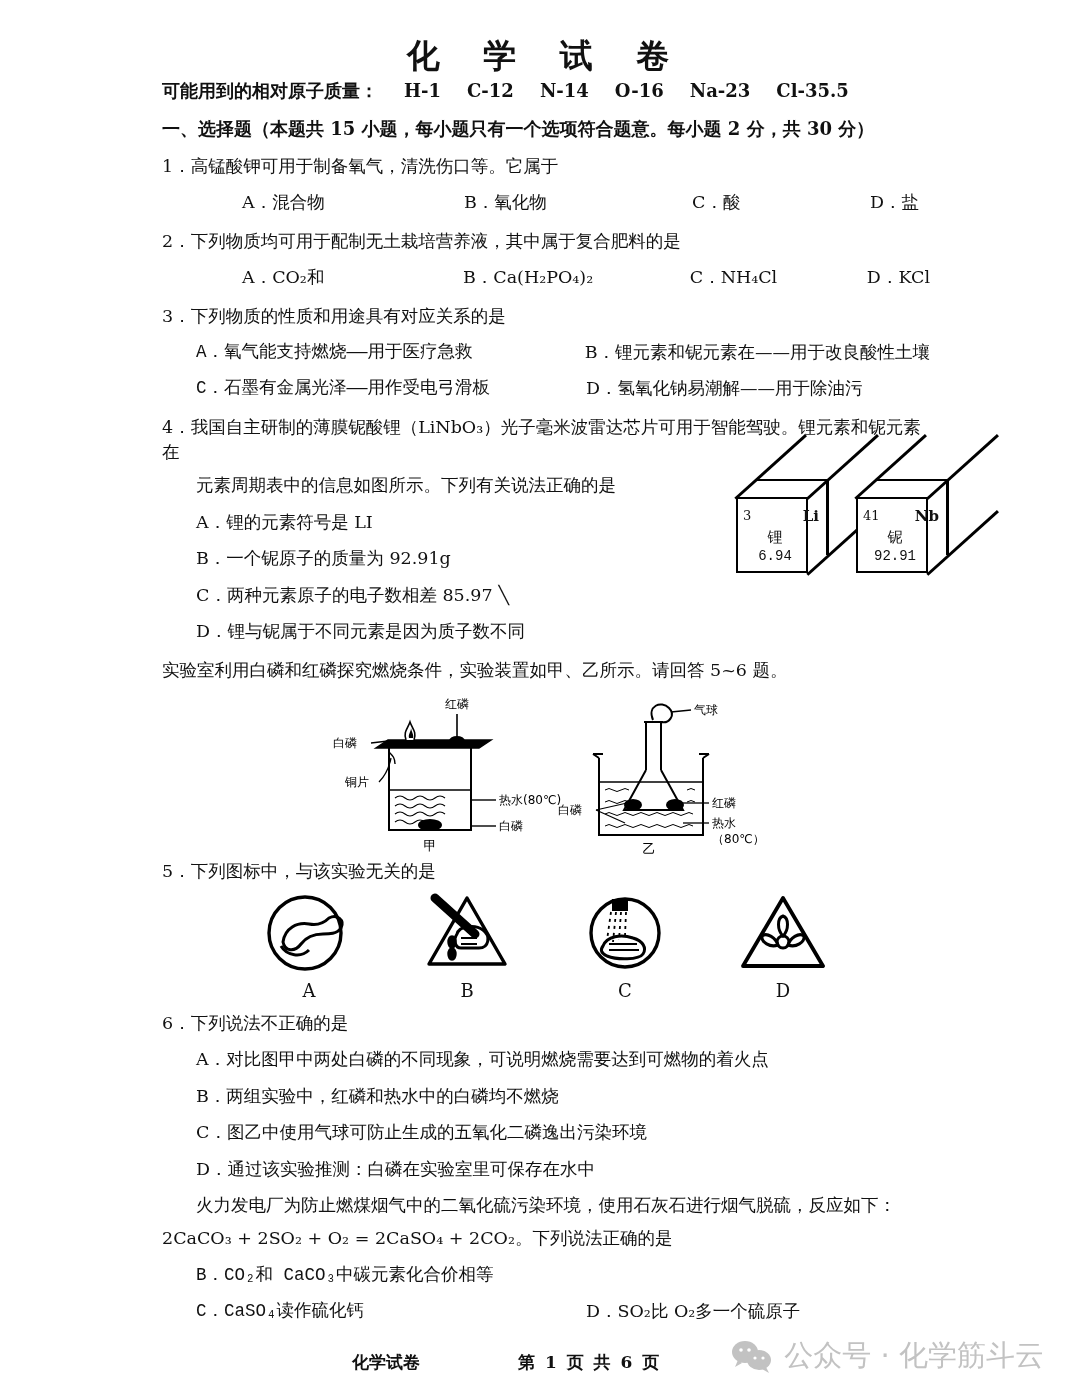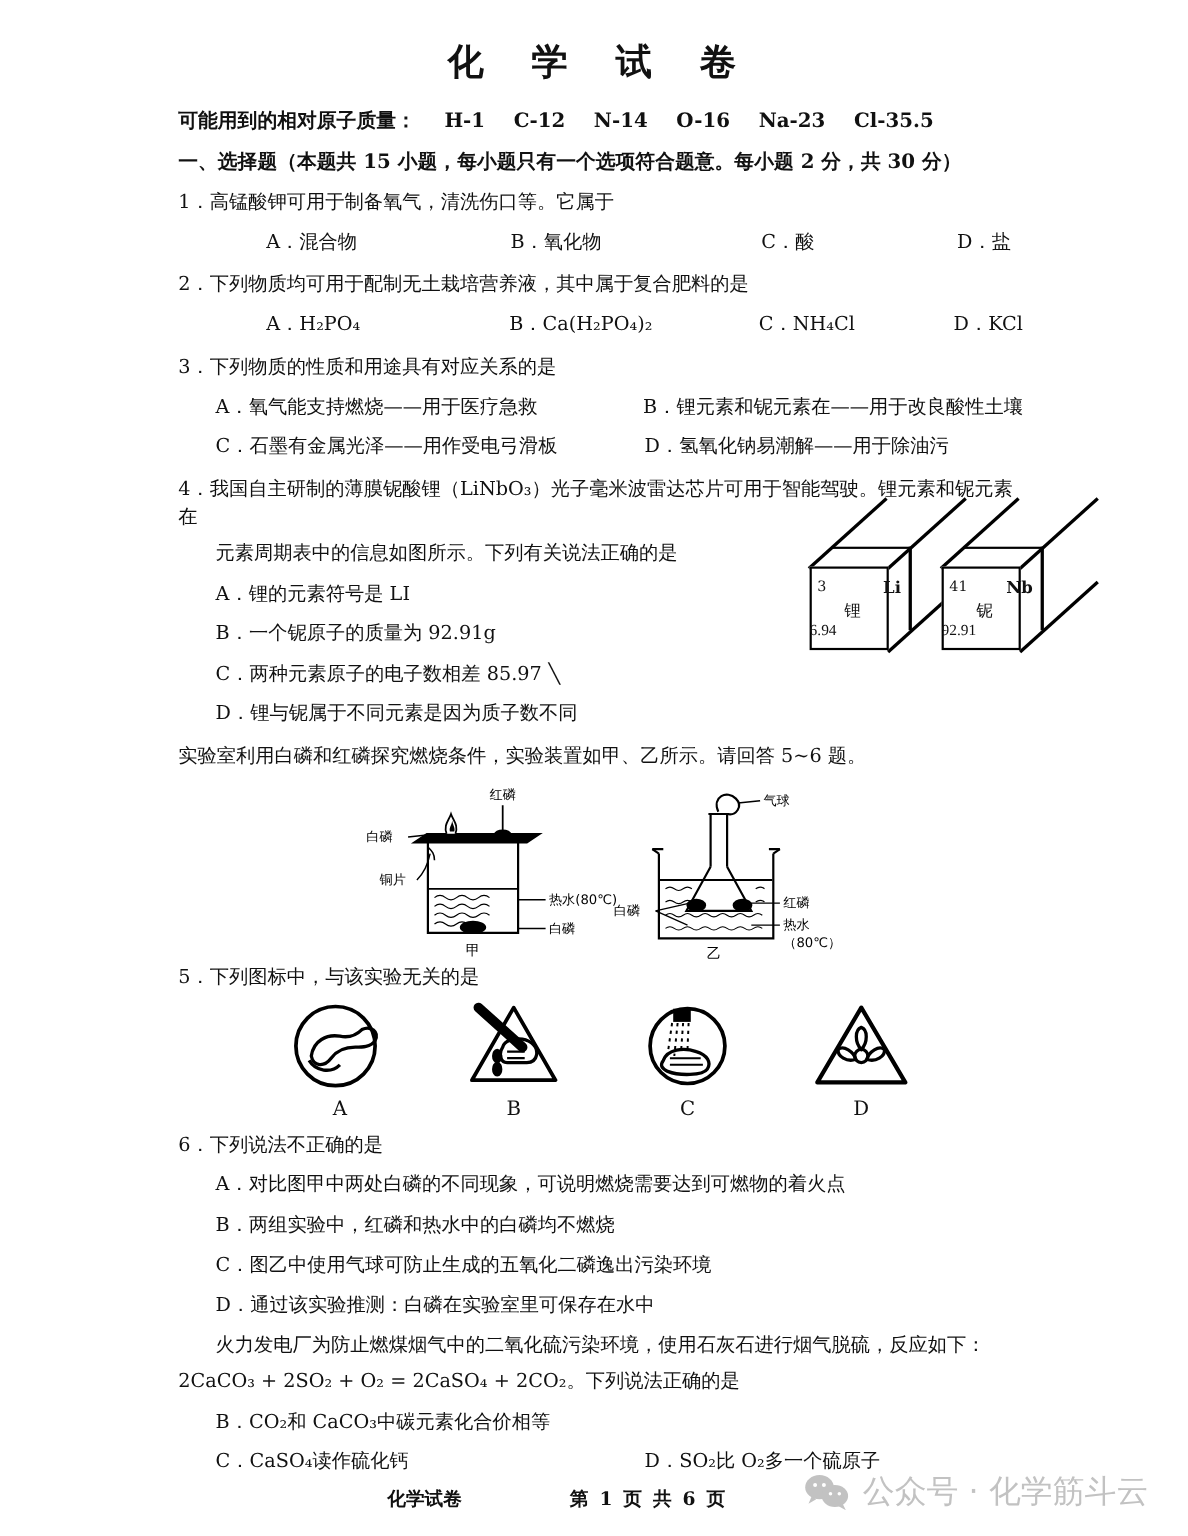--- a/index.html
+++ b/index.html
@@ -33,21 +33,21 @@
   }
   .subtitle {
     text-align: center;
     font-size: 17px;
     margin-top: 16px;
     font-family: "DejaVu Serif", "Liberation Serif", serif;
   }
   .atomic-mass {
     font-size: 18px;
     font-weight: bold;
-    margin-top: 18px;
+    margin-top: 0;
     white-space: nowrap;
   }
   .atomic-mass .label { font-weight: bold; }
   .atomic-mass .mass { margin-left: 26px; font-family: "DejaVu Serif","Liberation Serif",serif; }
   .atomic-mass .mass:first-of-type { margin-left: 10px; }
 
   .section-head {
     font-size: 18px;
     font-weight: bold;
     margin-top: 14px;
@@ -67,21 +67,21 @@
     padding-left: 34px;
     font-size: 17.5px;
   }
   .opt { white-space: nowrap; }
 
   
   .w4 .opt:nth-child(1) { width: 222px; margin-left: 46px; }
   .w4 .opt:nth-child(2) { width: 228px; }
   .w4 .opt:nth-child(3) { width: 178px; }
   
-  .w2 .opt:nth-child(1) { width: 390px; }
+  .w2 .opt:nth-child(1) { width: 390px; font-family: Liberation Mono, monospace; }
 
   .indent { padding-left: 34px; }
 
   
   .q4-wrap { position: relative; }
   .cubes {
     position: absolute;
     right: -18px; top: 62px;
     display: flex; gap: 28px;
   }
@@ -130,22 +130,22 @@
     position: absolute; right: 9px; top: 29px;
     font-size: 15px; font-weight: bold; z-index: 3;
     font-family: "DejaVu Serif","Liberation Serif",serif;
   }
   .cube .name {
     position: absolute; left: 0; right: 14px; top: 50px;
     text-align: center; font-size: 15px; z-index: 3;
   }
   .cube .mass {
     position: absolute; left: 0; right: 14px; bottom: 6px;
-    font-size: 14px; z-index: 3;
-    font-family: Liberation Serif, serif;
+    text-align: center; font-size: 14px; z-index: 3;
+    font-family: Liberation Mono, monospace;
   }
 
   
   .apparatus { margin-top: 6px; display: flex; justify-content: center; }
 
   
   .icons-row {
     display: flex; justify-content: center; gap: 62px;
     margin-top: 6px;
   }
@@ -195,21 +195,21 @@
       <span class="opt">A．混合物</span>
       <span class="opt">B．氧化物</span>
       <span class="opt">C．酸</span>
       <span class="opt">D．盐</span>
     </div>
   </div>
 
   <div class="q">
     <div class="q-stem"><span>2．</span><span>下列物质均可用于配制无土栽培营养液，其中属于复合肥料的是</span></div>
     <div class="opts-row w4">
-      <span class="opt">A．H₂PO₄</span>
+      <span class="opt">A．CO₂和</span>
       <span class="opt">B．Ca(H₂PO₄)₂</span>
       <span class="opt">C．NH₄Cl</span>
       <span class="opt">D．KCl</span>
     </div>
   </div>
 
   <div class="q">
     <div class="q-stem"><span>3．</span><span>下列物质的性质和用途具有对应关系的是</span></div>
     <div class="opts-row w2">
       <span class="opt">A．氧气能支持燃烧——用于医疗急救</span>

